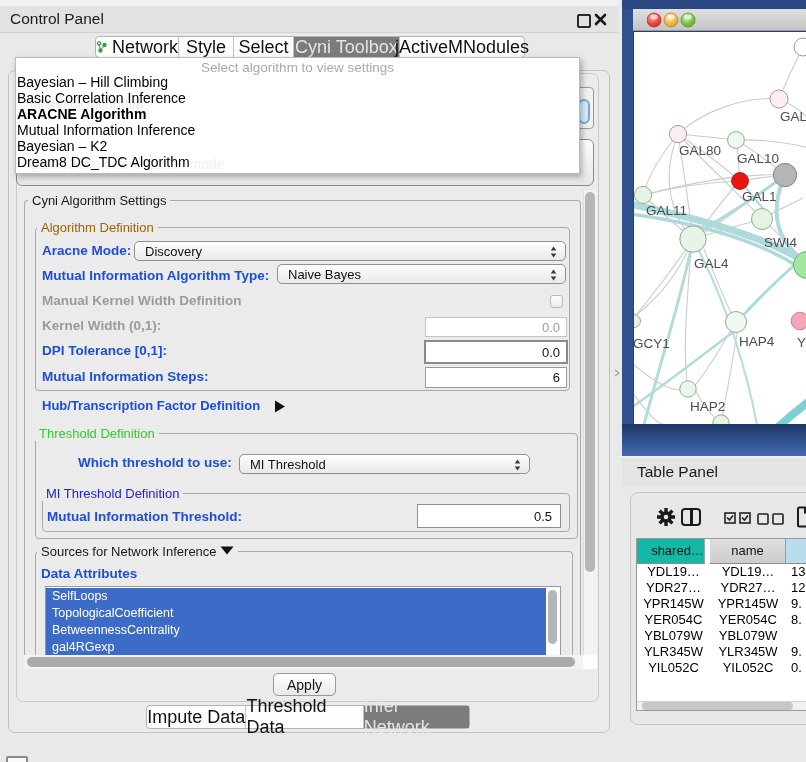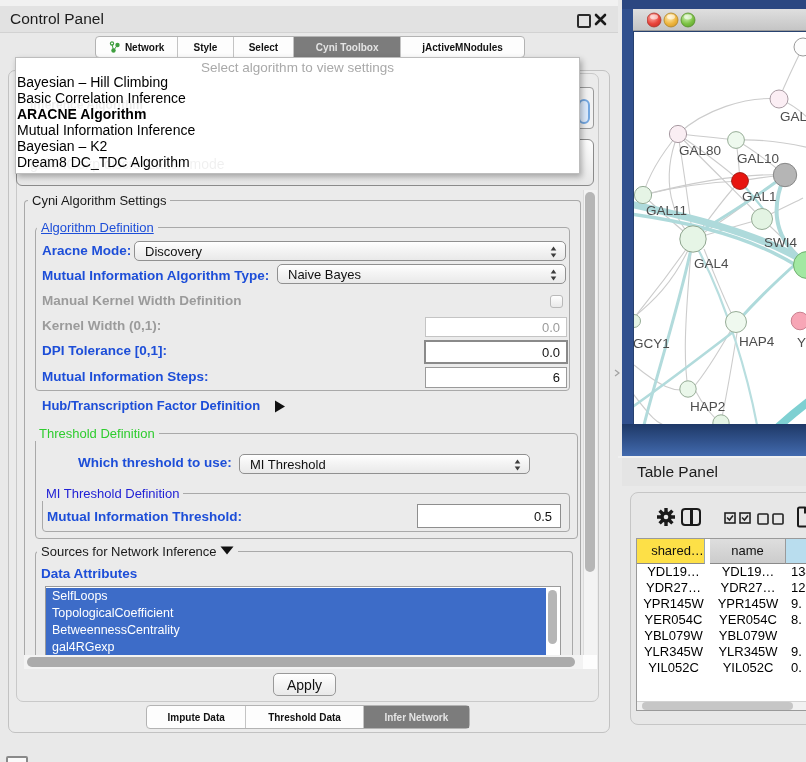--- a/index.html
+++ b/index.html
@@ -12,21 +12,21 @@
   background:linear-gradient(#ffffff,#f4f4f4 45%,#e9e9e9);height:20px;
   font-size:13px;color:#111;line-height:20px;padding-left:10px;box-sizing:border-box;}
 .spin{position:absolute;right:8px;top:4px;}
 .field{position:absolute;background:#fff;font-size:13px;color:#111;text-align:right;
   box-sizing:border-box;line-height:18px;}
 .grp{position:absolute;border:1px solid #a9a9a9;border-radius:4px;box-sizing:border-box;}
 .gtitle{position:absolute;background:#ebebeb;padding:0 4px;font-size:13px;white-space:nowrap;}
 .lbl{position:absolute;font-size:13.5px;font-weight:bold;color:#1d4ed8;white-space:nowrap;}
 .tabbar{position:absolute;background:#fdfdfd;border:1px solid #b3b3b3;border-radius:4px;
   display:flex;box-sizing:border-box;}
-.seg{font-size:10px;font-weight:bold;color:#111;text-align:center;
+.seg{font-size:18px;font-weight:normal;color:#111;text-align:left;
   border-right:1px solid #c4c4c4;display:flex;align-items:center;justify-content:center;}
 .seg:last-child{border-right:none;}
 .seg.sel{background:#7c7c7c;color:#e4e4e4;}
 </style>
 </head>
 <body>
 <div id="page">
 
 <div class="abs" style="left:0;top:0;width:618px;height:6px;background:#f1f1f1;"></div>
 <div class="abs" style="left:0;top:6px;width:618px;height:27px;background:#e2e2e2;border-bottom:1px solid #d2d2d2;box-sizing:border-box;"></div>
@@ -56,21 +56,21 @@
   border:1px solid #c9c9c9;border-radius:7px;box-sizing:border-box;"></div>
 
 <div class="abs" style="left:30px;top:87px;width:564px;height:42px;border:1px solid #9a9a9a;border-radius:4px;background:#f2f2f2;box-sizing:border-box;"></div>
 <div class="abs" style="left:578px;top:99px;width:12px;height:25px;border:2px solid #74a7e0;border-radius:6px;background:#dceafc;box-sizing:border-box;"></div>
 <div class="abs" style="left:16px;top:139px;width:578px;height:47px;border:1px solid #8a8a8a;border-radius:6px;background:linear-gradient(#fdfdfd,#e6e6e6);box-sizing:border-box;"></div>
 
 <div class="grp" style="left:24px;top:200px;width:557px;height:455px;border-radius:4px 4px 0 0;border-bottom:none;"></div>
 <div class="gtitle" style="left:28px;top:193px;color:#1a1a1a;">Cyni Algorithm Settings</div>
 
 <div class="grp" style="left:35px;top:227px;width:535px;height:164px;"></div>
-<div class="gtitle" style="left:37px;top:220px;color:#1d4ed8;text-decoration:underline;">Algorithm Definition</div>
+<div class="gtitle" style="left:37px;top:220px;color:#a16207;">Algorithm Definition</div>
 
 <div class="lbl" style="left:42px;top:243px;">Aracne Mode:</div>
 <div class="combo" style="left:134px;top:241px;width:432px;">Discovery
   <svg class="spin" width="7" height="12" viewBox="0 0 7 12">
         <path d="M3.5 0.5 L6.3 4.4 H0.7 Z" fill="#3d3d3d"></path>
         <path d="M0.7 7.6 H6.3 L3.5 11.5 Z" fill="#3d3d3d"></path>
       </svg>
 </div>
 
 <div class="lbl" style="left:42px;top:268px;">Mutual Information Algorithm Type:</div>
@@ -304,21 +304,21 @@
   <rect x="1" y="1" width="10" height="10" fill="none" stroke="#222" stroke-width="1.6" rx="1"></rect>
   <rect x="16" y="1" width="10" height="10" fill="none" stroke="#222" stroke-width="1.6" rx="1"></rect>
 </svg>
 <svg class="abs" style="left:796px;top:506px;" width="16" height="22" viewBox="0 0 16 22">
   <path d="M2 3 Q2 1.5 3.5 1.5 L9 1.5 L14 6.5 L14 19 Q14 20.5 12.5 20.5 L3.5 20.5 Q2 20.5 2 19 Z" fill="none" stroke="#1a1a1a" stroke-width="2"></path>
   <path d="M9 1.5 L9 6.5 L14 6.5" fill="none" stroke="#1a1a1a" stroke-width="2"></path>
 </svg>
 
 <div class="abs" style="left:636px;top:538px;width:170px;height:173px;background:#fff;border:1px solid #9a9a9a;border-right:none;box-sizing:border-box;overflow:hidden;">
 
-  <div style="position:absolute;left:0;top:0;width:68px;height:25px;background:#fde047;border-right:1px solid #96a8b2;border-bottom:1px solid #8a8a8a;box-sizing:border-box;font-size:13px;color:#111;text-align:center;text-indent:14px;line-height:24px;">shared…</div>
+  <div style="position:absolute;left:0;top:0;width:68px;height:25px;background:#14b8a6;border-right:1px solid #96a8b2;border-bottom:1px solid #8a8a8a;box-sizing:border-box;font-size:13px;color:#111;text-align:center;text-indent:14px;line-height:24px;">shared…</div>
   <div style="position:absolute;left:73px;top:0;width:76px;height:25px;background:linear-gradient(#dedede,#cccccc);border-right:1px solid #9a9a9a;border-bottom:1px solid #8a8a8a;box-sizing:border-box;font-size:13px;color:#111;text-align:center;line-height:24px;">name</div>
   <div style="position:absolute;left:149px;top:0;width:25px;height:25px;background:#b9ddee;border-bottom:1px solid #8a8a8a;box-sizing:border-box;"></div>
 
   <div style="position:absolute;left:0;top:25px;width:170px;height:137px;overflow:hidden;font-size:13px;color:#000;white-space:nowrap;">
     <div style="height:16px;line-height:16px;"><span style="display:inline-block;width:73px;text-align:center;">YDL19…</span><span style="display:inline-block;width:76px;text-align:center;">YDL19…</span><span style="padding-left:5px;">134</span></div>
     <div style="height:16px;line-height:16px;"><span style="display:inline-block;width:73px;text-align:center;">YDR27…</span><span style="display:inline-block;width:76px;text-align:center;">YDR27…</span><span style="padding-left:5px;">125</span></div>
     <div style="height:16px;line-height:16px;"><span style="display:inline-block;width:73px;text-align:center;">YPR145W</span><span style="display:inline-block;width:76px;text-align:center;">YPR145W</span><span style="padding-left:5px;">9.</span></div>
     <div style="height:16px;line-height:16px;"><span style="display:inline-block;width:73px;text-align:center;">YER054C</span><span style="display:inline-block;width:76px;text-align:center;">YER054C</span><span style="padding-left:5px;">8.</span></div>
     <div style="height:16px;line-height:16px;"><span style="display:inline-block;width:73px;text-align:center;">YBL079W</span><span style="display:inline-block;width:76px;text-align:center;">YBL079W</span><span></span></div>
     <div style="height:16px;line-height:16px;"><span style="display:inline-block;width:73px;text-align:center;">YLR345W</span><span style="display:inline-block;width:76px;text-align:center;">YLR345W</span><span style="padding-left:5px;">9.</span></div>

